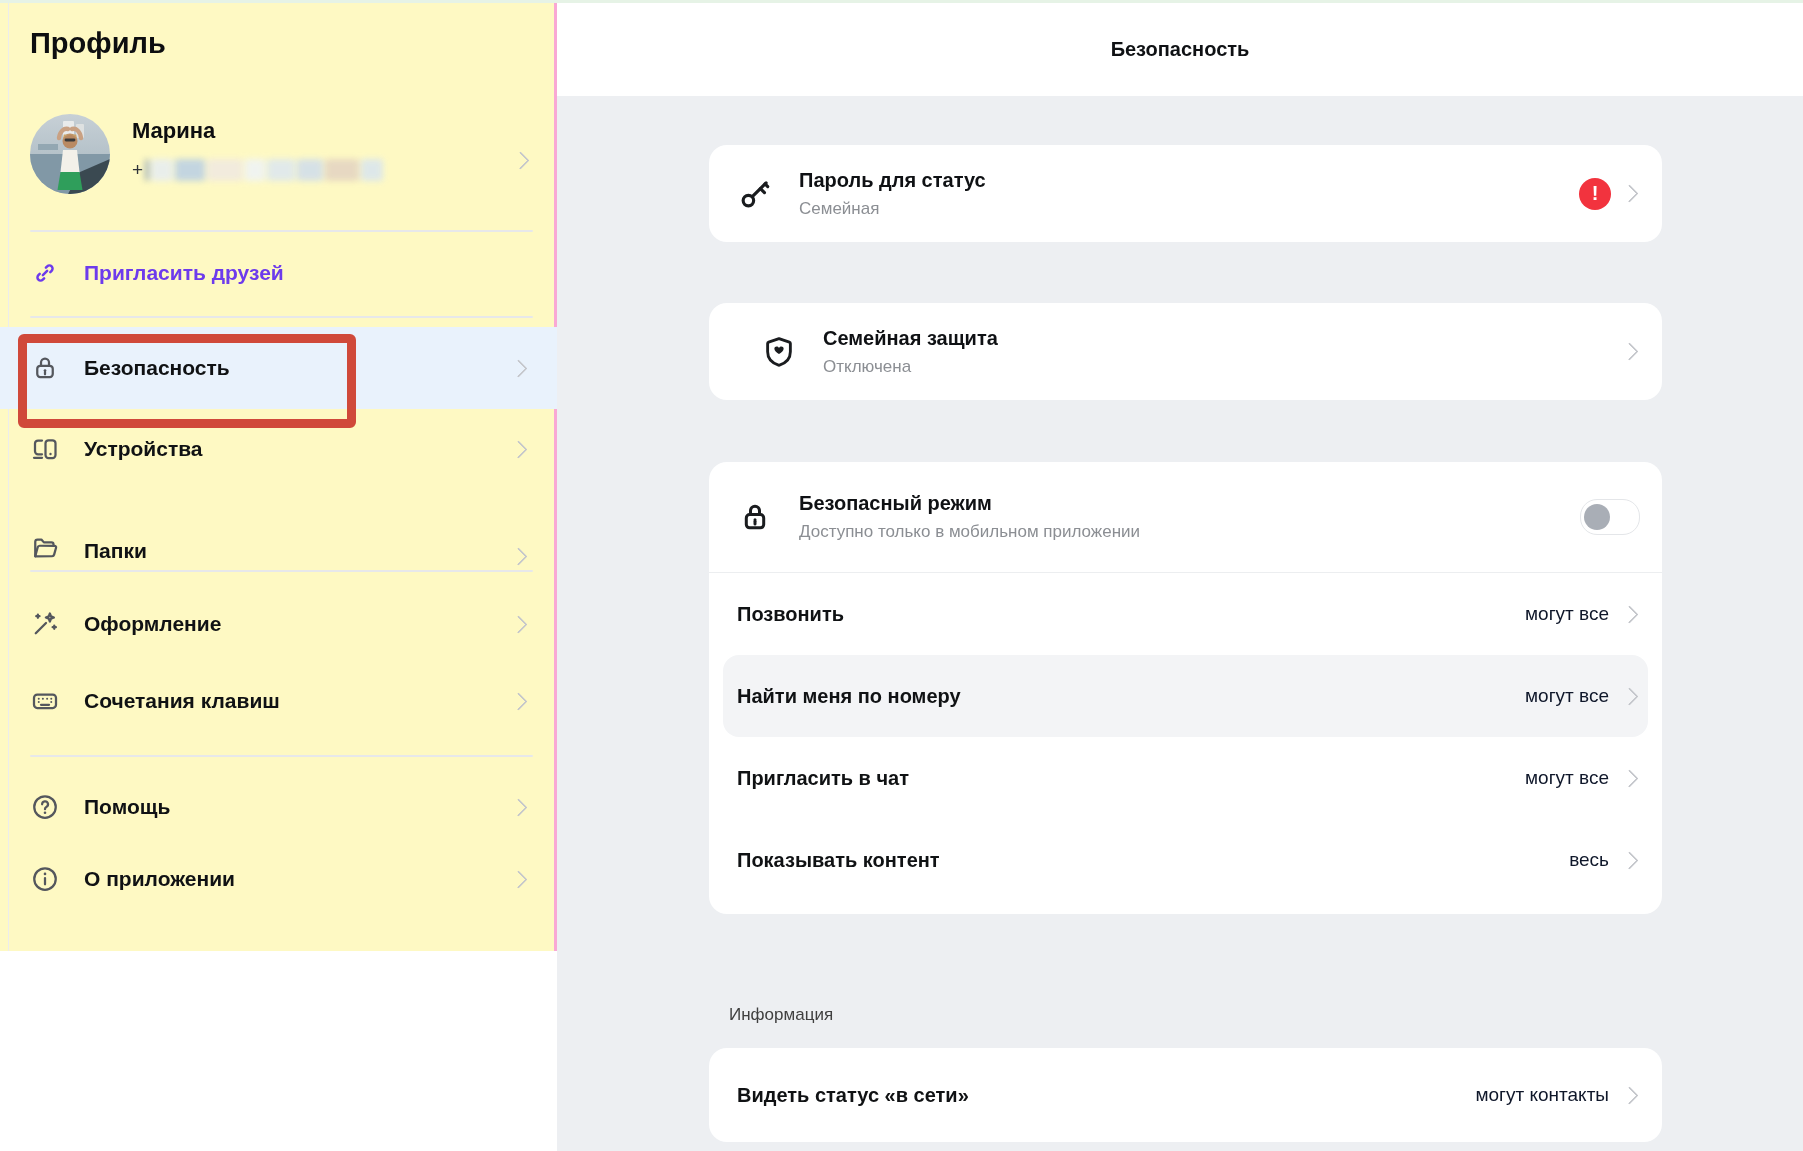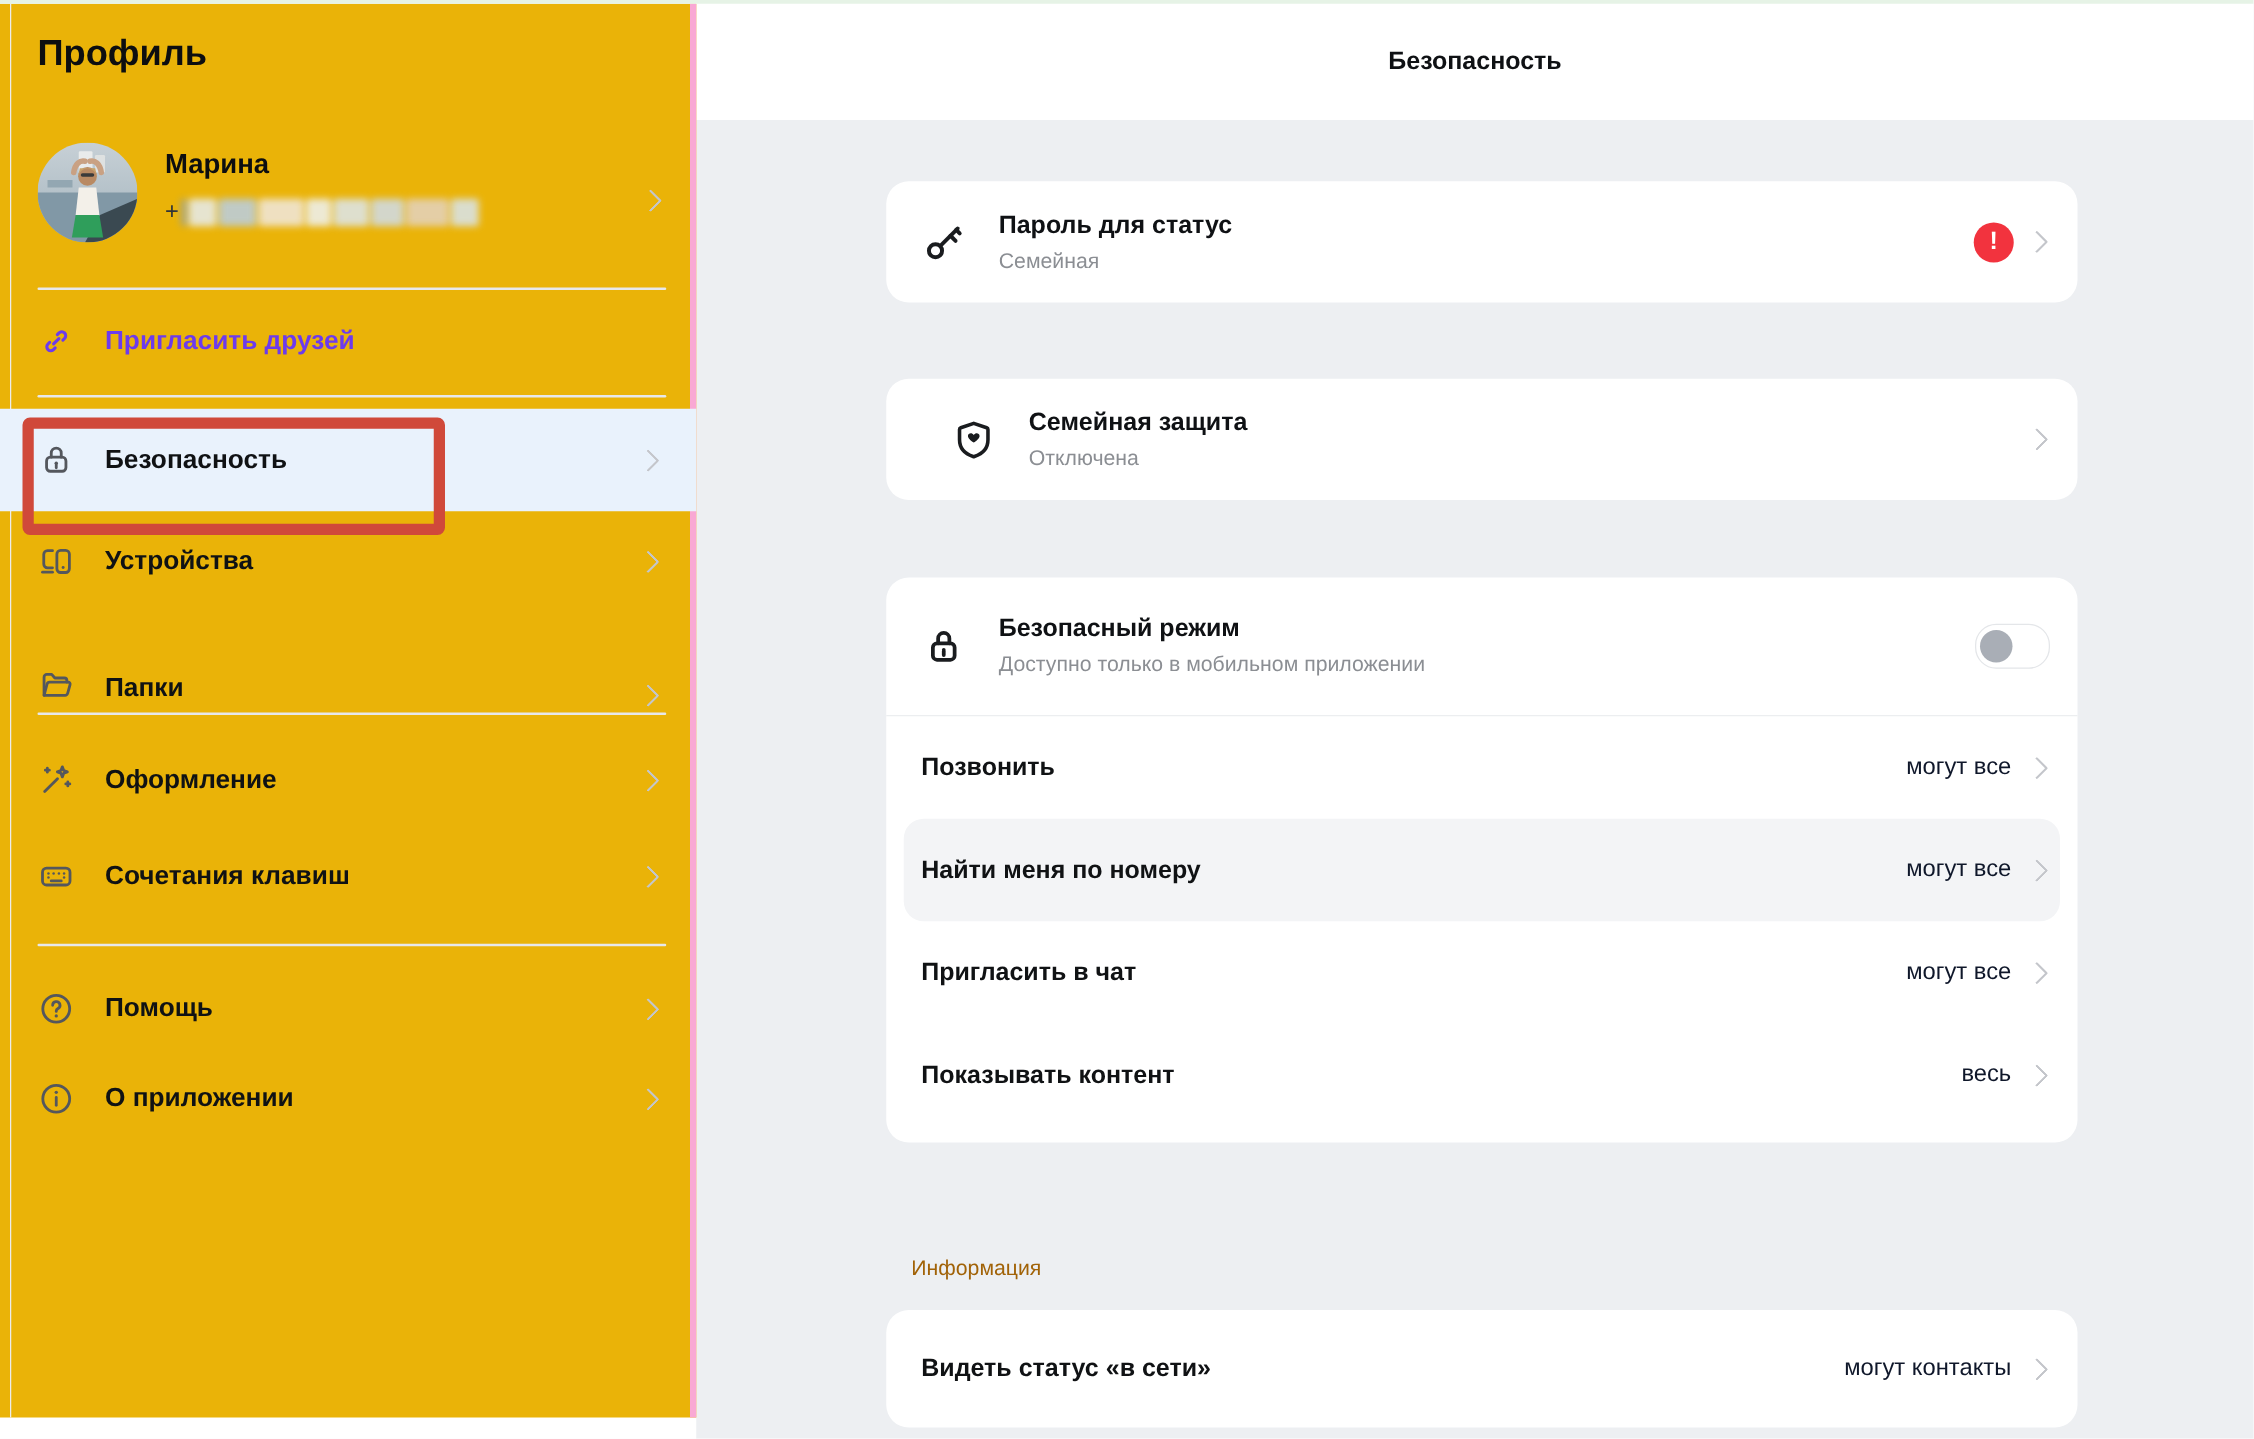--- a/index.html
+++ b/index.html
@@ -1,22 +1,22 @@
 <!DOCTYPE html>
 <html><head>
 <meta charset="utf-8">
 <style>
   html,body{margin:0;padding:0;width:1803px;height:1151px;overflow:hidden;
     font-family:"Liberation Sans","DejaVu Sans",sans-serif;background:#fff;}
   .page{position:relative;width:1803px;height:1151px;}
   .topstrip{position:absolute;left:0;top:0;width:100%;height:3px;background:#e6f3e6;z-index:5;}
 
   
-  .sidebar{position:absolute;left:0;top:3px;width:557px;height:1131px;background:#eab308;
-    border-right:5px solid #f9a8d4;box-sizing:border-box;z-index:2;}
+  .sidebar{position:absolute;left:0;top:3px;width:557px;height:948px;background:#fef9c3;
+    border-right:3px solid #f9a8d4;box-sizing:border-box;z-index:2;}
   .edge-line{position:absolute;left:8px;top:0;bottom:0;width:1px;background:#ececec;}
   .sb-title{position:absolute;left:30px;top:24px;font-size:29px;font-weight:700;color:#0d0e10;margin:0;}
 
   .profile-row{position:absolute;left:0;top:105px;width:557px;height:92px;cursor:pointer;}
   .avatar{position:absolute;left:30px;top:6px;width:80px;height:80px;border-radius:50%;overflow:hidden;display:block;}
   .pname{position:absolute;left:132px;top:10px;font-size:22px;font-weight:700;color:#0d0e10;}
   .pphone{position:absolute;left:132px;top:50px;height:24px;display:flex;align-items:center;}
   .plus{font-size:19px;color:#2f3338;margin-right:2px;}
   .blurwrap{display:flex;align-items:center;gap:2px;filter:blur(3px);opacity:.85;}
   .bb{display:inline-block;height:22px;border-radius:2px;}
@@ -72,21 +72,21 @@
   .toggle{width:58px;height:34px;border-radius:17px;background:#fff;border:1px solid #e4e6e9;
     position:relative;flex:none;margin-right:-4px;cursor:pointer;box-sizing:content-box;}
   .knob{position:absolute;left:3px;top:4px;width:26px;height:26px;border-radius:50%;background:#a9aeb6;}
 
   .rows{padding-bottom:13px;}
   .crow{display:flex;align-items:center;height:82px;padding:0 26px 0 28px;cursor:pointer;}
   .crow .label{font-size:20px;font-weight:700;color:#101214;flex:1;}
   .crow .value{font-size:19px;color:#0f172a;margin-right:14px;}
   .crow.hl{margin:0 14px;padding:0 12px 0 14px;background:#f3f4f6;border-radius:16px;}
 
-  .info-label{position:absolute;left:172px;top:1002px;font-size:17px;color:#a16207;}
+  .info-label{position:absolute;left:172px;top:1002px;font-size:17px;color:#404040;}
   .c4 .crow{height:94px;}
 
   svg{display:block;}
 </style>
 </head>
 <body>
 
 <div class="page">
   <div class="topstrip"></div>
 

